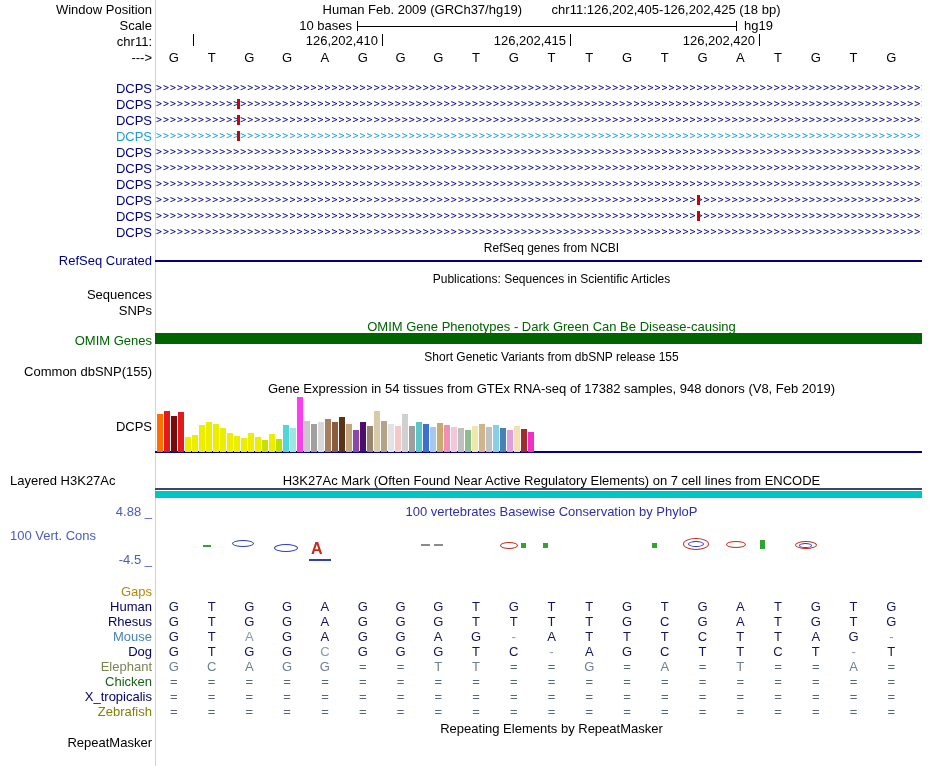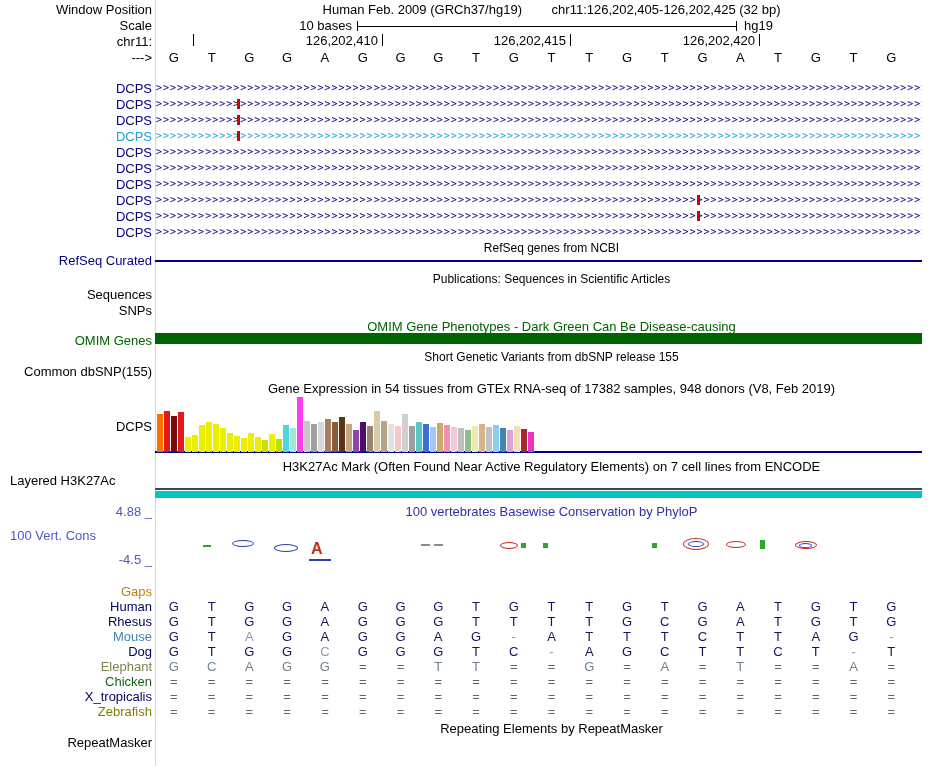--- a/index.html
+++ b/index.html
@@ -14,21 +14,21 @@
 </head>
 <body>
 
 <div class="browser" id="browser">
 
   <div style="position:absolute;left:155px;top:0;width:1px;height:766px;background:#C9D6E8;"></div>
 
   <span class="gl" style="top:2px">Window Position</span>
   <div class="ct" style="top:2px">
     <span>Human Feb. 2009 (GRCh37/hg19)</span>
-    <span style="margin-left:26px">chr11:126,202,405-126,202,425 (32 bp)</span>
+    <span style="margin-left:26px">chr11:126,202,405-126,202,425 (18 bp)</span>
   </div>
 
   <span class="gl" style="top:18px">Scale</span>
   <span style="position:absolute;left:155px;width:197px;top:18px;text-align:right">10 bases</span>
   <div style="position:absolute;left:357px;top:26px;width:380px;height:1px;background:#000;"></div>
   <div class="tick" style="left:357px;top:21px;height:10px;"></div>
   <div class="tick" style="left:736px;top:21px;height:10px;"></div>
   <span style="position:absolute;left:744px;top:18px">hg19</span>
 
   <span class="gl" style="top:34px">chr11:</span>
@@ -48,21 +48,21 @@
   <span class="gl" style="top:333px;color:#006400">OMIM Genes</span>
   <div class="hline" style="top:333px;height:11px;background:#006400;"></div>
 
   <div class="ct" style="top:350px;font-size:12px">Short Genetic Variants from dbSNP release 155</div>
   <span class="gl" style="top:364px">Common dbSNP(155)</span>
 
   <div class="ct" style="top:381px">Gene Expression in 54 tissues from GTEx RNA-seq of 17382 samples, 948 donors (V8, Feb 2019)</div>
   <span class="gl" style="top:419px">DCPS</span>
   <div class="hline" style="top:451px;height:2px;background:#000080;"></div>
 
-  <div class="ct" style="top:459px">H3K27Ac Mark (Often Found Near Active Regulatory Elements) on 7 cell lines from ENCODE</div>
+  <div class="ct" style="top:473px">H3K27Ac Mark (Often Found Near Active Regulatory Elements) on 7 cell lines from ENCODE</div>
   <span class="ll" style="top:473px">Layered H3K27Ac</span>
   <div class="hline" style="top:488px;height:2px;background:#334A66;"></div>
   <div class="hline" style="top:491px;height:7px;background:#00C5C5;"></div>
 
   <div class="ct" style="top:504px;color:#2F2FA8">100 vertebrates Basewise Conservation by PhyloP</div>
   <span class="gl" style="top:504px;color:#4A5BC0">4.88 _</span>
   <span class="ll" style="top:528px;color:#4A5BC0">100 Vert. Cons</span>
   <span class="gl" style="top:552px;color:#4A5BC0">-4.5 _</span>
 
   <span class="gl" style="top:584px;color:#B8860B">Gaps</span>

